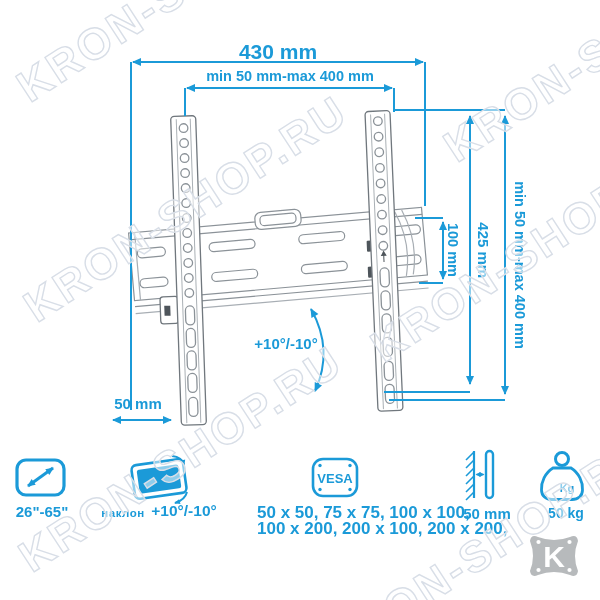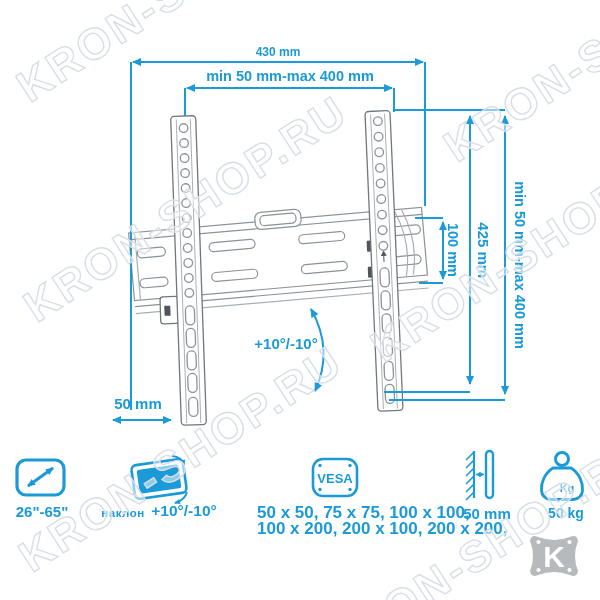--- a/index.html
+++ b/index.html
@@ -128,21 +128,21 @@
       <path d="M443,222 V279" marker-start="url(#ma)" marker-end="url(#ma)"></path>
       <path d="M470,116 V384" marker-start="url(#ma)" marker-end="url(#ma)"></path>
       <path d="M505,116 V394" marker-start="url(#ma)" marker-end="url(#ma)"></path>
       <path d="M384,392 H470"></path>
       <path d="M389,400 H505"></path>
       <path d="M113,420 H171" marker-start="url(#ma)" marker-end="url(#ma)"></path>
       <path d="M311,309 Q334,350 315,391" marker-start="url(#ma)" marker-end="url(#ma)"></path>
     </g>
   </svg>
 
-  <div class="dim" style="left:238px;top:46px;width:80px;font-size:12px;">430 mm</div>
+  <div class="dim" style="left:238px;top:40px;width:80px;font-size:21px;">430 mm</div>
   <div class="dim" style="left:200px;top:69px;width:180px;font-size:14.5px;">min 50 mm-max 400 mm</div>
   <div class="dim rot90" style="left:417px;top:242px;width:70px;font-size:14.5px;">100 mm</div>
   <div class="dim rot90" style="left:448px;top:242px;width:70px;font-size:15px;">425 mm</div>
   <div class="dim rot90" style="left:429px;top:257px;width:180px;font-size:14.5px;">min 50 mm-max 400 mm</div>
   <div class="dim" style="left:103px;top:396px;width:70px;font-size:15px;">50 mm</div>
   <div class="dim" style="left:246px;top:336px;width:80px;font-size:15px;">+10°/-10°</div>
 
   <svg width="54" height="42" viewBox="0 0 54 42" style="left:14px;top:457px;">
     <defs>
       <marker id="sa" markerUnits="userSpaceOnUse" markerWidth="9" markerHeight="8" refX="7.5" refY="4" orient="auto-start-reverse">

